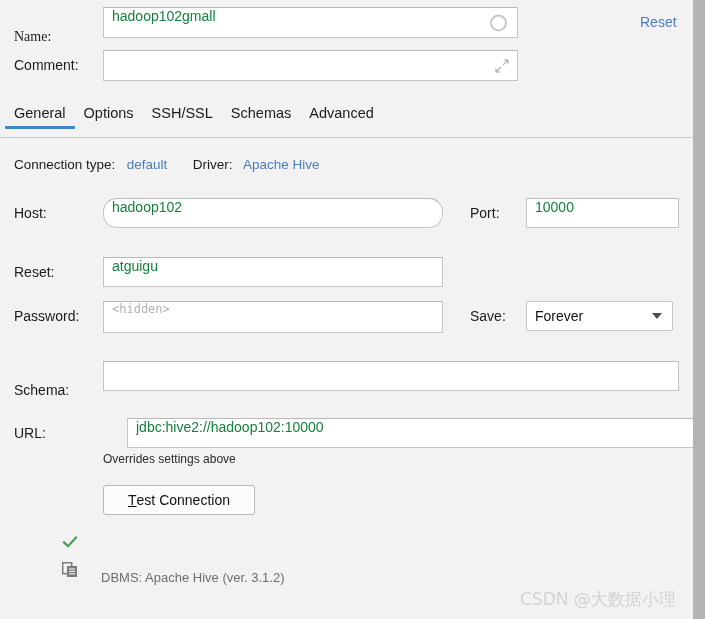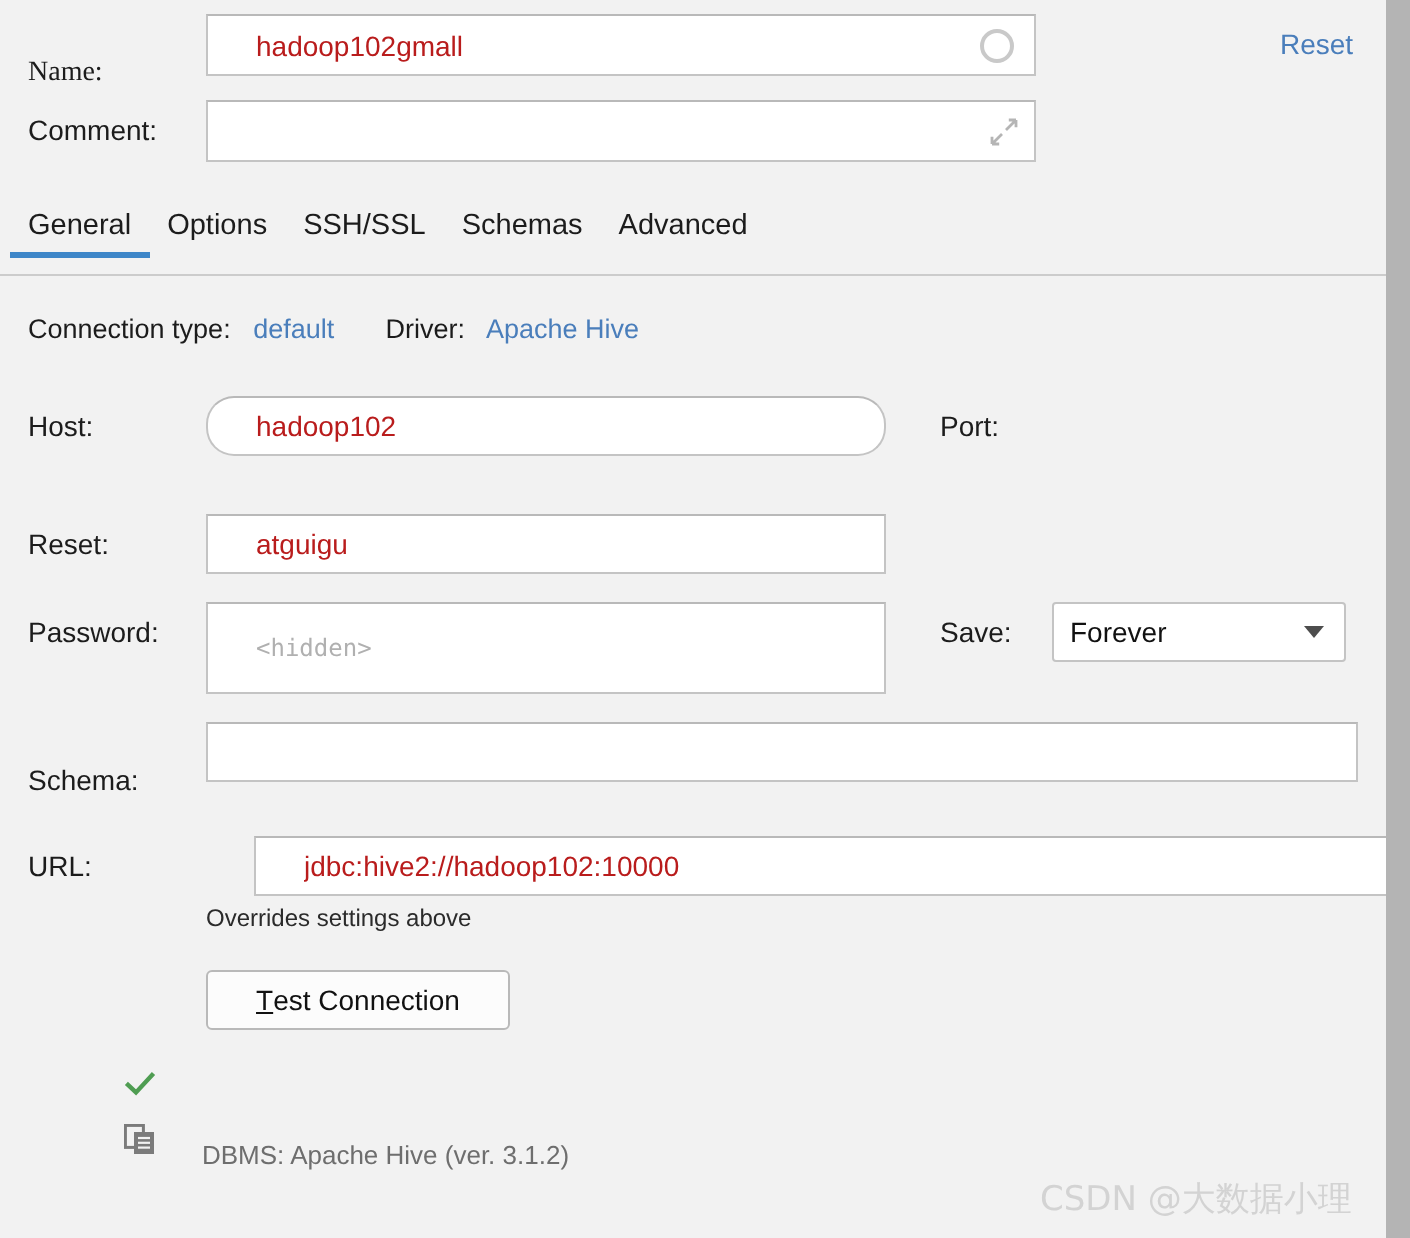--- a/index.html
+++ b/index.html
@@ -36,25 +36,25 @@
 
   
   .tfield {
     position: absolute;
     box-sizing: border-box;
     background: #ffffff;
     border: 1px solid #c4c4c4;
     border-top-color: #b9b9b9;
     font-family: "Liberation Sans", sans-serif;
     font-size: 14px;
-    color: #b91c1c;
-    padding: 0 24px;
+    color: #15803d;
+    padding: 0 8px;
     line-height: 1;
     display: flex;
-    align-items: center;
+    align-items: flex-start;
     outline: none;
   }
   .tfield input {
     border: 0;
     outline: none;
     background: transparent;
     font-family: inherit;
     font-size: inherit;
     color: inherit;
     width: 100%;
@@ -152,21 +152,21 @@
   #host-label { left: 14px;  top: 205px; }
   #host-field { left: 103px; top: 198px; width: 340px; height: 30px; border-radius: 14px; }
 
   #port-label { left: 470px; top: 205px; }
   #port-field { left: 526px; top: 198px; width: 153px; height: 30px; }
 
   #user-label { left: 14px;  top: 264px; }
   #user-field { left: 103px; top: 257px; width: 340px; height: 30px; }
 
   #password-label { left: 14px;  top: 308px; }
-  #password-field { left: 103px; top: 301px; width: 340px; height: 46px; }
+  #password-field { left: 103px; top: 301px; width: 340px; height: 32px; }
 
   #save-label { left: 470px; top: 308px; }
   #save-select { left: 526px; top: 301px; width: 147px; height: 30px; }
   .combo {
     position: absolute;
     box-sizing: border-box;
     background: #ffffff;
     border: 1px solid #c4c4c4;
     border-radius: 2px;
     display: flex;
@@ -294,20 +294,23 @@
     <span>&nbsp;</span>
     <span class="lnk">Apache Hive</span>
   </div>
 
   <div class="flabel" id="host-label">Host:</div>
   <div class="tfield" id="host-field">
     <input type="text" value="hadoop102" style="">
   </div>
 
   <div class="flabel" id="port-label">Port:</div>
+  <div class="tfield" id="port-field">
+    <input type="text" value="10000" style="">
+  </div>
 
   <div class="flabel" id="user-label">Reset:</div>
   <div class="tfield" id="user-field">
     <input type="text" value="atguigu" style="">
   </div>
 
   <div class="flabel" id="password-label">Password:</div>
   <div class="tfield mono" id="password-field">
     <input type="text" placeholder="&lt;hidden&gt;" style="">
   </div>

